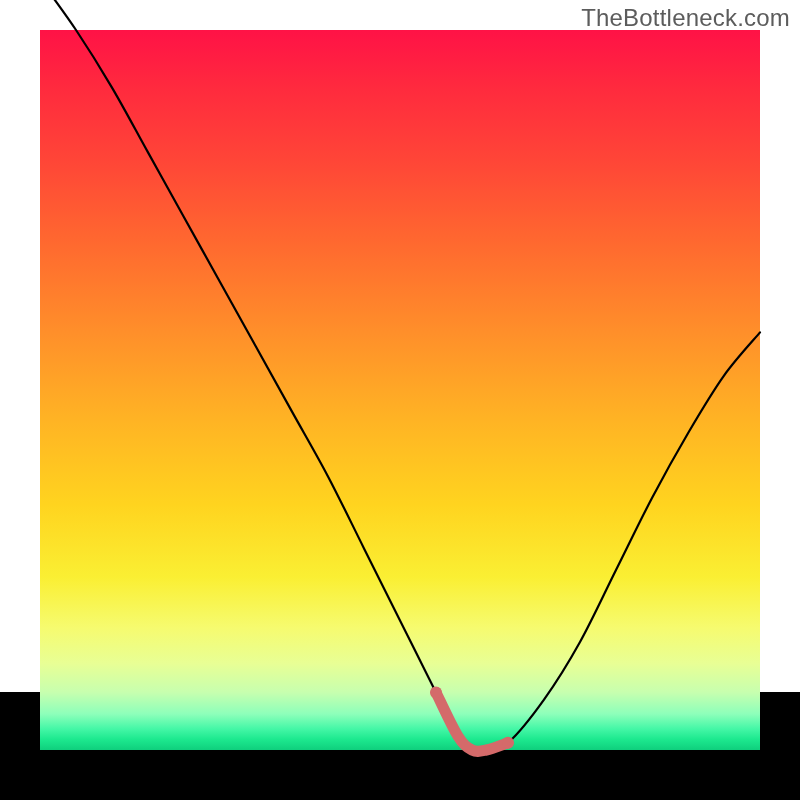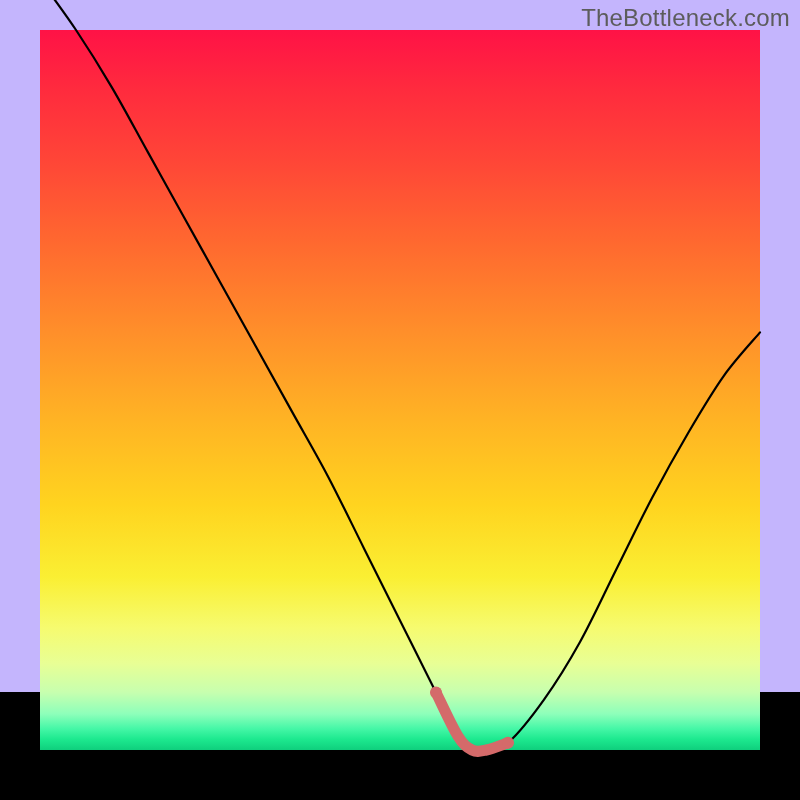--- a/index.html
+++ b/index.html
@@ -8,21 +8,21 @@
     width: 800px;
     height: 800px;
     background: #000;
     overflow: hidden;
     font-family: Arial, Helvetica, sans-serif;
   }
   .frame {
     position: relative;
     width: 800px;
     height: 692px;
-    background: #c4b5fd;
+    background: #ffffff;
   }
   .watermark {
     position: absolute;
     top: 4px;
     right: 10px;
     color: #5c5c5c;
     font-size: 24px;
     font-weight: 500;
     letter-spacing: 0.2px;
     z-index: 5;

